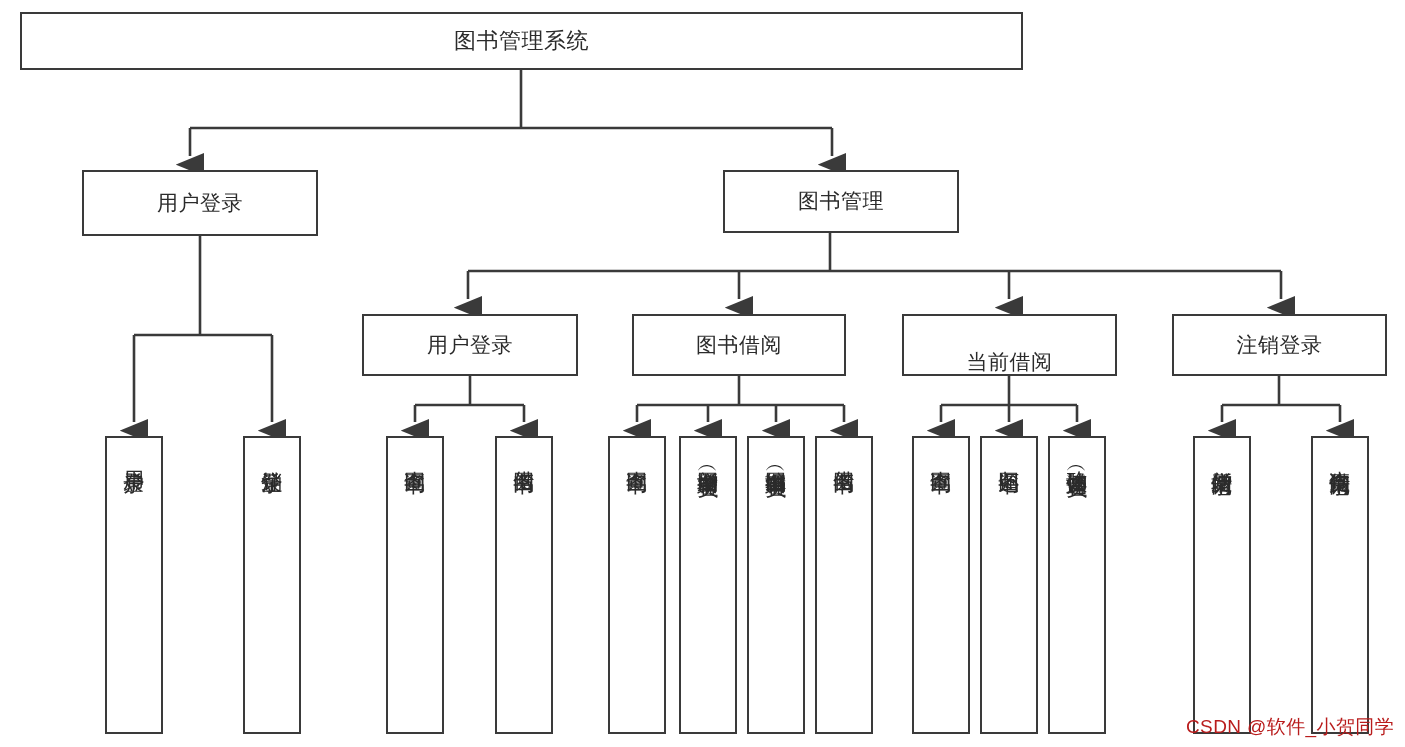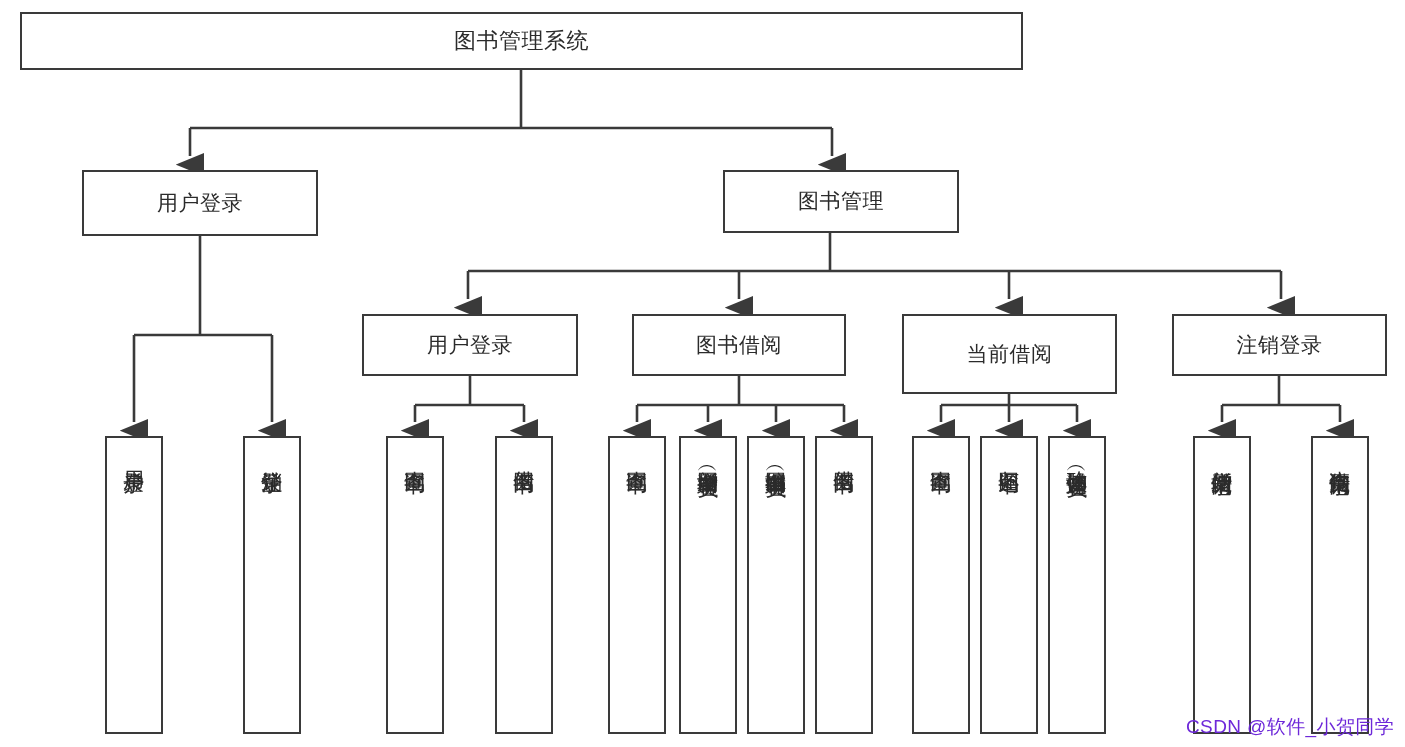--- a/index.html
+++ b/index.html
@@ -52,21 +52,21 @@
     line-height: 1.22;
     letter-spacing: 1px;
     white-space: normal;
   }
   .node.root .label { font-size: 22px; }
   .watermark {
     position: absolute;
     left: 1186px;
     top: 714px;
     font-size: 19px;
-    color: #6d28d9;
+    color: #b91c1c;
     white-space: nowrap;
     letter-spacing: 0.4px;
     font-family: "Liberation Sans", "DejaVu Sans", sans-serif;
   }
 </style>
 </head>
 <body>
 
 <div id="canvas">
 
@@ -133,21 +133,21 @@
   </div>
 
   <div class="node" style="left:362px; top:314px; width:216px; height:62px;">
     <span class="label">用户登录</span>
   </div>
 
   <div class="node" style="left:632px; top:314px; width:214px; height:62px;">
     <span class="label">图书借阅</span>
   </div>
 
-  <div class="node" style="left:902px; top:314px; width:215px; height:80px;">
+  <div class="node" style="left:902px; top:314px; width:215px; height:62px;align-items:flex-end;">
     <span class="label">当前借阅</span>
   </div>
 
   <div class="node" style="left:1172px; top:314px; width:215px; height:62px;">
     <span class="label">注销登录</span>
   </div>
 
   <div class="node vertical" style="left:105px; top:436px; width:58px; height:298px;">
     <span class="label">用户登录</span>
   </div>

